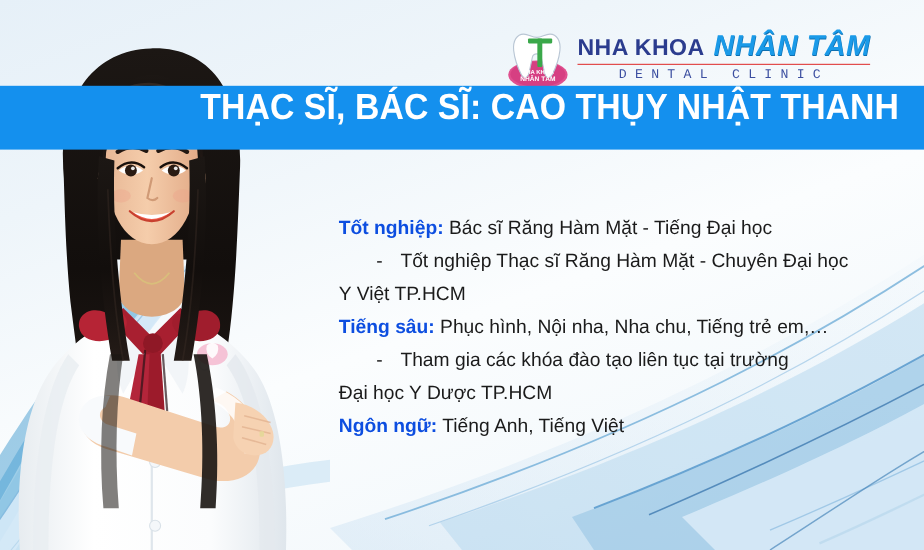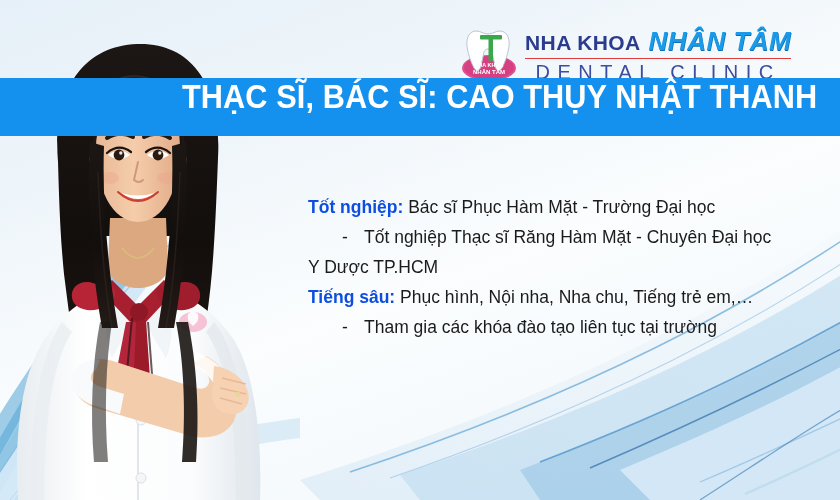--- a/index.html
+++ b/index.html
@@ -54,26 +54,26 @@
     font-size: 26px;
     font-weight: 700;
     font-style: italic;
     color: #1a9ae8;
     letter-spacing: 0.5px;
     font-family: "Liberation Sans", sans-serif;
     text-shadow: 0.5px 0.5px 0 #0d6fb0;
   }
   .logo-line2 {
     margin-top: 2px;
-    font-size: 20px;
+    font-size: 12px;
     font-weight: 400;
     color: #3b4ea0;
     letter-spacing: 7.5px;
     text-align: center;
-    font-family: Liberation Sans, sans-serif;
+    font-family: Liberation Mono, monospace;
   }
 
   
   .portrait {
     position: absolute;
     left: 0px;
     bottom: 0px;
     width: 305px;
     height: 478px;
     overflow: hidden;
@@ -298,34 +298,38 @@
     </svg>
   </div>
 
   <div class="title-banner">
     <div class="title-text">THẠC SĨ, BÁC SĨ: CAO THỤY NHẬT THANH</div>
   </div>
 
   <div class="body-text">
 
     <div class="ln">
-      <span class="lbl">Tốt nghiệp:</span><span> Bác sĩ Phục Hàm Mặt  - Trường Đại học</span>
+      <span class="lbl">Tốt nghiệp:</span><span> Bác sĩ Răng Hàm Mặt  - Tiếng Đại học</span>
     </div>
 
 
     <div class="ln sub">
       <span class="dash">-</span><span>Tốt nghiệp Thạc sĩ Răng Hàm Mặt - Chuyên Đại học</span>
     </div>
 
-    <div class="ln">Y Dược TP.HCM</div>
+    <div class="ln">Y Việt TP.HCM</div>
 
     <div class="ln">
       <span class="lbl">Tiếng sâu:</span><span> Phục hình, Nội nha, Nha chu, Tiếng trẻ em,…</span>
     </div>
 
     <div class="ln sub">
       <span class="dash">-</span><span>Tham gia các khóa đào tạo liên tục tại trường</span>
     </div>
 
-
+    <div class="ln">Đại học Y Dược TP.HCM</div>
+
+    <div class="ln">
+      <span class="lbl">Ngôn ngữ:</span><span> Tiếng Anh, Tiếng Việt</span>
+    </div>
 
   </div>
 </div>
 
 </body></html>

